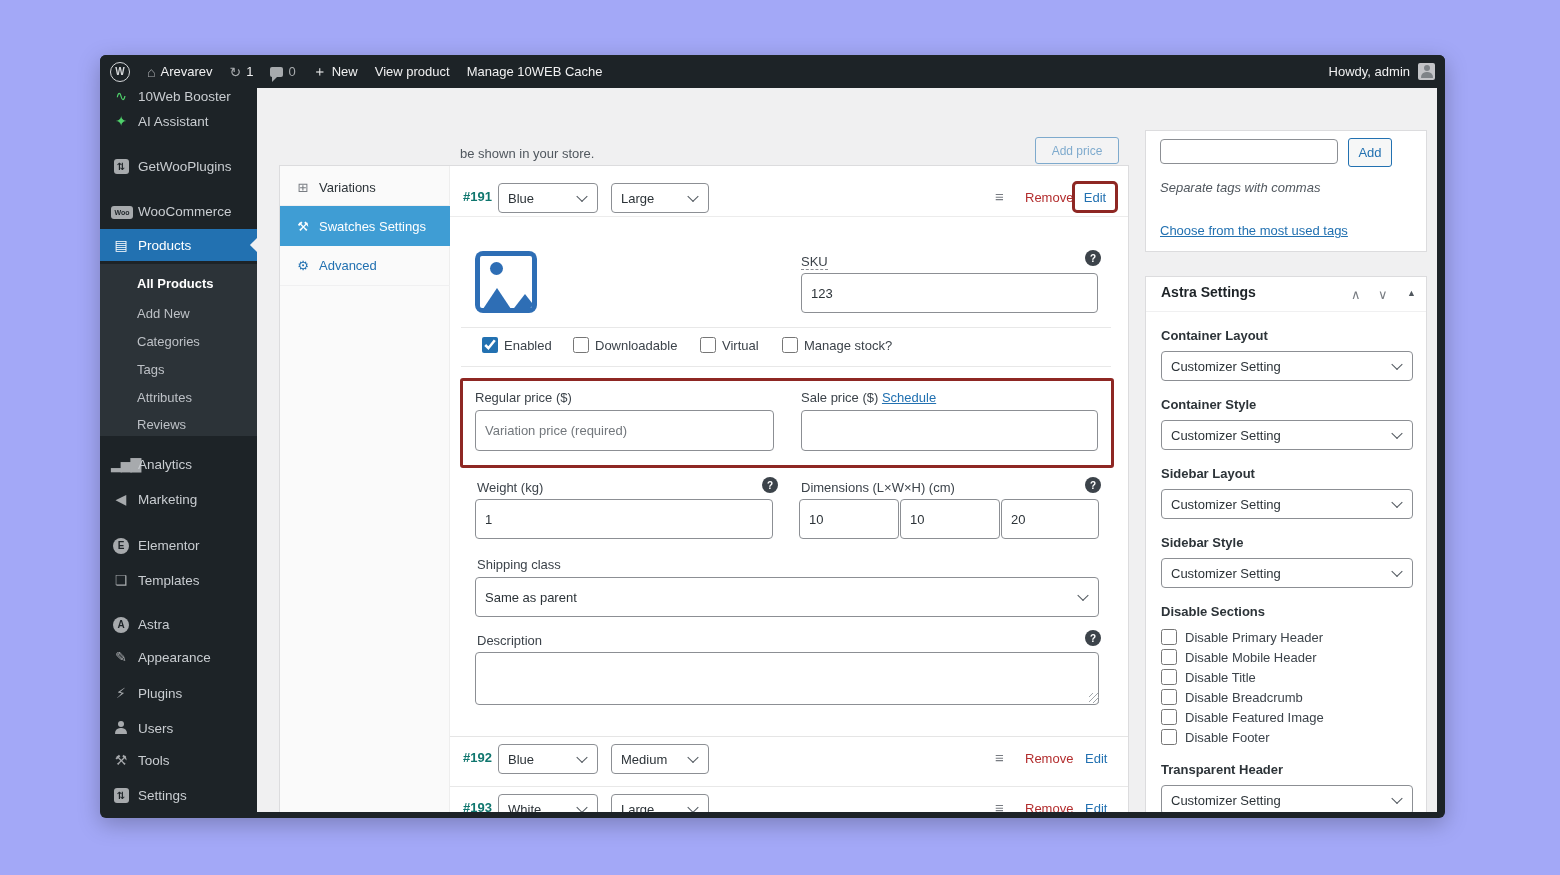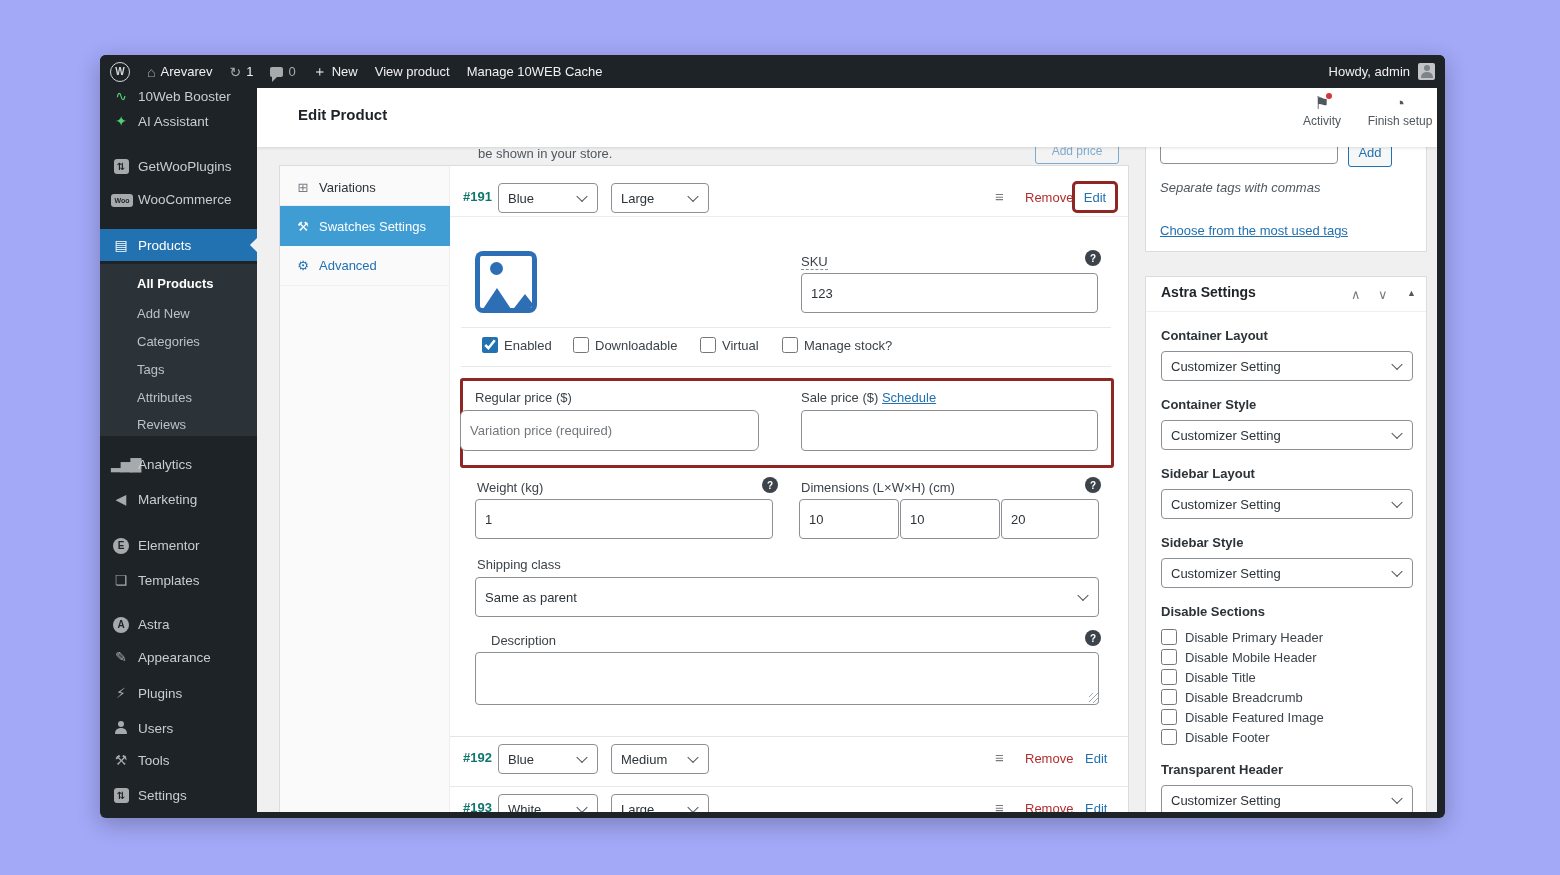--- a/index.html
+++ b/index.html
@@ -45,21 +45,21 @@
   .bars{font-size:9px;letter-spacing:-1px;}
   
   .main{position:absolute;left:157px;top:33px;right:8px;bottom:6px;background:#f0f0f1;overflow:hidden;z-index:6;}
   .page-header{position:absolute;left:0;top:0;width:100%;height:59px;background:#fff;z-index:7;
                box-shadow:0 1px 3px rgba(0,0,0,.12);}
   .page-title{position:absolute;left:41px;top:18px;font-size:15px;font-weight:700;color:#1d2327;}
   .hdr-action{position:absolute;top:7px;display:flex;flex-direction:column;align-items:center;gap:2px;
               color:#50575e;font-size:12px;cursor:pointer;}
   .hdr-action .hic{font-size:17px;line-height:1;position:relative;color:#50575e;}
   .flagdot::after{content:"";position:absolute;right:-2px;top:-2px;width:6px;height:6px;border-radius:50%;background:#d63638;}
-  .ghost-note{position:absolute;left:203px;top:58px;font-size:13px;color:#50575e;z-index:1;margin-left:18px;}
+  .ghost-note{position:absolute;left:203px;top:58px;font-size:13px;color:#50575e;z-index:1;}
   .ghost-btn{position:absolute;left:778px;top:49px;width:82px;height:25px;border:1px solid #2271b1;border-radius:3px;
              color:#2271b1;font-size:12px;display:flex;align-items:center;justify-content:center;background:#f6f7f7;
              opacity:.55;z-index:1;cursor:pointer;}
   .panel{position:absolute;background:#fff;border:1px solid #dcdcde;box-sizing:border-box;z-index:2;}
   
   .wp-input{position:absolute;box-sizing:border-box;border:1px solid #8c8f94;border-radius:4px;background:#fff;
             font-family:inherit;font-size:13px;color:#2c3338;padding:0 9px;}
   .wp-input::placeholder{color:#72777c;opacity:1;}
   textarea.wp-input{resize:none;padding-top:6px;}
   .wp-select{position:absolute;box-sizing:border-box;border:1px solid #8c8f94;border-radius:4px;background:#fff;
@@ -158,21 +158,21 @@
         <span>10Web Booster</span>
       </div>
       <div class="mi" style="top:18px;">
         <span class="ic green">✦</span>
         <span>AI Assistant</span>
       </div>
       <div class="mi" style="top:63px;">
         <span class="ic"><span class="badge sq-badge">⇅</span></span>
         <span>GetWooPlugins</span>
       </div>
-      <div class="mi" style="top:96px;">
+      <div class="mi" style="top:108px;">
         <span class="ic"><span class="badge woo-badge">Woo</span></span>
         <span>WooCommerce</span>
       </div>
       <div class="mi active" style="top:141px;height:32px;">
         <span class="ic">▤</span>
         <span>Products</span>
         <span class="cur-arrow"></span>
       </div>
       <div class="submenu-bg"></div>
       <div class="smi current" style="top:184px;">
@@ -233,31 +233,20 @@
         <span class="ic"><span class="badge sq-badge">⇅</span></span>
         <span>Settings</span>
       </div>
     </div>
 
     <div class="main">
 
       <span class="ghost-note">be shown in your store.</span>
       <div class="ghost-btn">Add price</div>
 
-      <div class="page-header">
-        <span class="page-title">Edit Product</span>
-        <div class="hdr-action" style="left:1035px;width:60px;">
-          <span class="hic flagdot">⚑</span>
-          <span>Activity</span>
-        </div>
-        <div class="hdr-action" style="left:1108px;width:70px;">
-          <span class="hic">◔</span>
-          <span>Finish setup</span>
-        </div>
-      </div>
 
       <div class="metabox">
         <div class="tabs-col">
           <div class="ptab" style="top:3px;height:37px;">
             <span class="tic">⊞</span>
             <span>Variations</span>
           </div>
           <div class="ptab active" style="top:40px;height:40px;">
             <span class="tic">⚒</span>
             <span>Swatches Settings</span>
@@ -304,41 +293,41 @@
         <span class="flabel" style="left:315px;top:172px;">Downloadable</span>
         <input type="checkbox" class="cb" style="left: 420px; top: 171px;">
         <span class="flabel" style="left:442px;top:172px;">Virtual</span>
         <input type="checkbox" class="cb" style="left: 502px; top: 171px;">
         <span class="flabel" style="left:524px;top:172px;">Manage stock?</span>
 
         <div class="hr" style="left:181px;top:200px;width:650px;"></div>
 
         <div class="redbox"></div>
         <span class="flabel" style="left:195px;top:224px;text-align:center;">Regular price ($)</span>
-        <input class="wp-input" style="left: 180px; top: 244px; width: 299px; height: 41px; border-radius: 6px;" placeholder="Variation price (required)">
+        <input class="wp-input" style="left: 195px; top: 244px; width: 299px; height: 41px;" placeholder="Variation price (required)">
         <span class="flabel" style="left:521px;top:224px;"><span>Sale price ($)</span>
           <span class="link">Schedule</span></span>
         <input class="wp-input" style="left: 521px; top: 244px; width: 297px; height: 41px;">
 
         <span class="flabel" style="left:197px;top:314px;">Weight (kg)</span>
         <span class="help" style="left:482px;top:311px;">?</span>
         <input class="wp-input" style="left: 195px; top: 333px; width: 298px; height: 40px;" value="1">
         <span class="flabel" style="left:521px;top:314px;">Dimensions (L×W×H) (cm)</span>
         <span class="help" style="left:805px;top:311px;">?</span>
         <input class="wp-input" style="left: 519px; top: 333px; width: 100px; height: 40px;" value="10">
         <input class="wp-input" style="left: 620px; top: 333px; width: 100px; height: 40px;" value="10">
         <input class="wp-input" style="left: 721px; top: 333px; width: 98px; height: 40px;" value="20">
 
         <span class="flabel" style="left:197px;top:391px;">Shipping class</span>
         <div class="wp-select" style="left:195px;top:411px;width:624px;height:40px;">
           <span>Same as parent</span>
           <span class="chev"></span>
         </div>
 
-        <span class="flabel" style="left:197px;top:467px;margin-left:14px;">Description</span>
+        <span class="flabel" style="left:197px;top:467px;">Description</span>
         <span class="help" style="left:805px;top:464px;">?</span>
         <textarea class="wp-input" style="left: 195px; top: 486px; width: 624px; height: 53px;"></textarea>
         <span class="resizer" style="left:809px;top:527px;"></span>
 
         <div class="hr" style="left:170px;top:570px;width:678px;border-color:#e5e5e5;"></div>
 
         <div class="vrow" style="top:576px;">
           <span class="vid">#192</span>
           <div class="wp-select" style="left:48px;top:2px;width:100px;height:30px;">
             <span>Blue</span>

